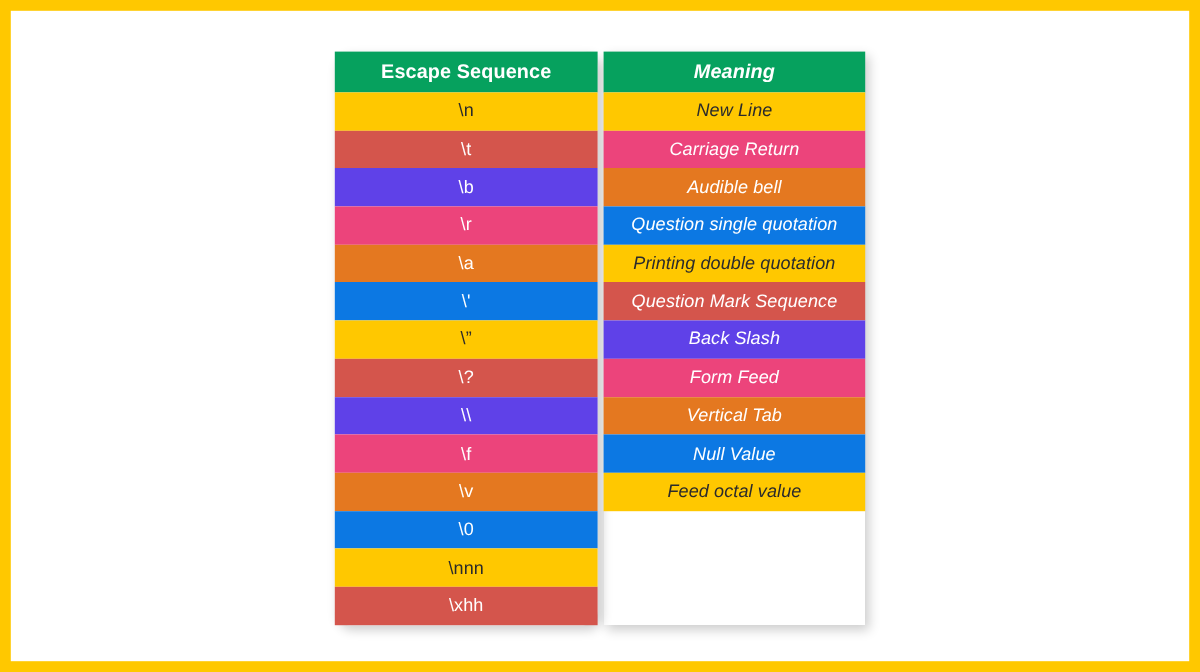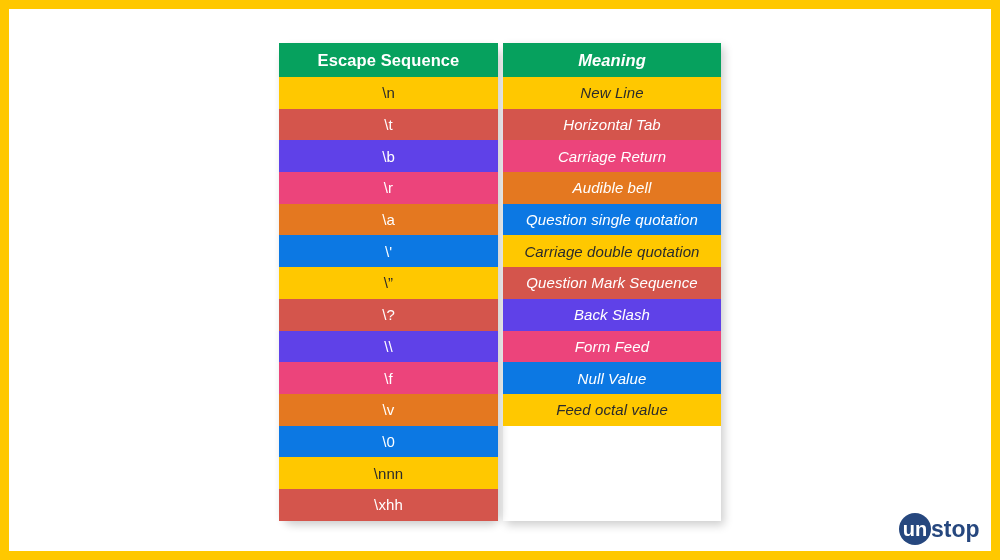--- a/index.html
+++ b/index.html
@@ -108,36 +108,29 @@
           <div class="cell c-pink">\f</div>
           <div class="cell c-orange">\v</div>
           <div class="cell c-blue">\0</div>
           <div class="cell c-amber">\nnn</div>
           <div class="cell c-red">\xhh</div>
         </div>
 
       <div class="col col-meaning">
         <div class="cell header">Meaning</div>
       <div class="cell c-amber">New Line</div>
-          <div class="cell c-red">Horizontal Tab</div>
           <div class="cell c-pink">Carriage Return</div>
           <div class="cell c-orange">Audible bell</div>
           <div class="cell c-blue">Question single quotation</div>
-          <div class="cell c-amber">Carriage double quotation</div>
+          <div class="cell c-amber">Printing double quotation</div>
           <div class="cell c-red">Question Mark Sequence</div>
           <div class="cell c-purple">Back Slash</div>
           <div class="cell c-pink">Form Feed</div>
+          <div class="cell c-orange">Vertical Tab</div>
           <div class="cell c-blue">Null Value</div>
           <div class="cell c-amber">Feed octal value</div>
         </div>
 
     </div>
   </div>
 
-  <div id="logo">
-    <svg width="92" height="34" viewBox="0 0 92 34">
-      <circle cx="17" cy="17" r="16" fill="#26477e"></circle>
-      <text id="logo-un" x="17" y="24" text-anchor="middle" font-family="Liberation Sans, sans-serif" font-size="20" font-weight="bold" fill="#ffffff">un</text>
-      <text id="logo-stop" x="33" y="25" text-anchor="start" font-family="Liberation Sans, sans-serif" font-size="23" font-weight="bold" fill="#26477e">stop</text>
-    </svg>
-  </div>
 
 </div>
 
 </body></html>

